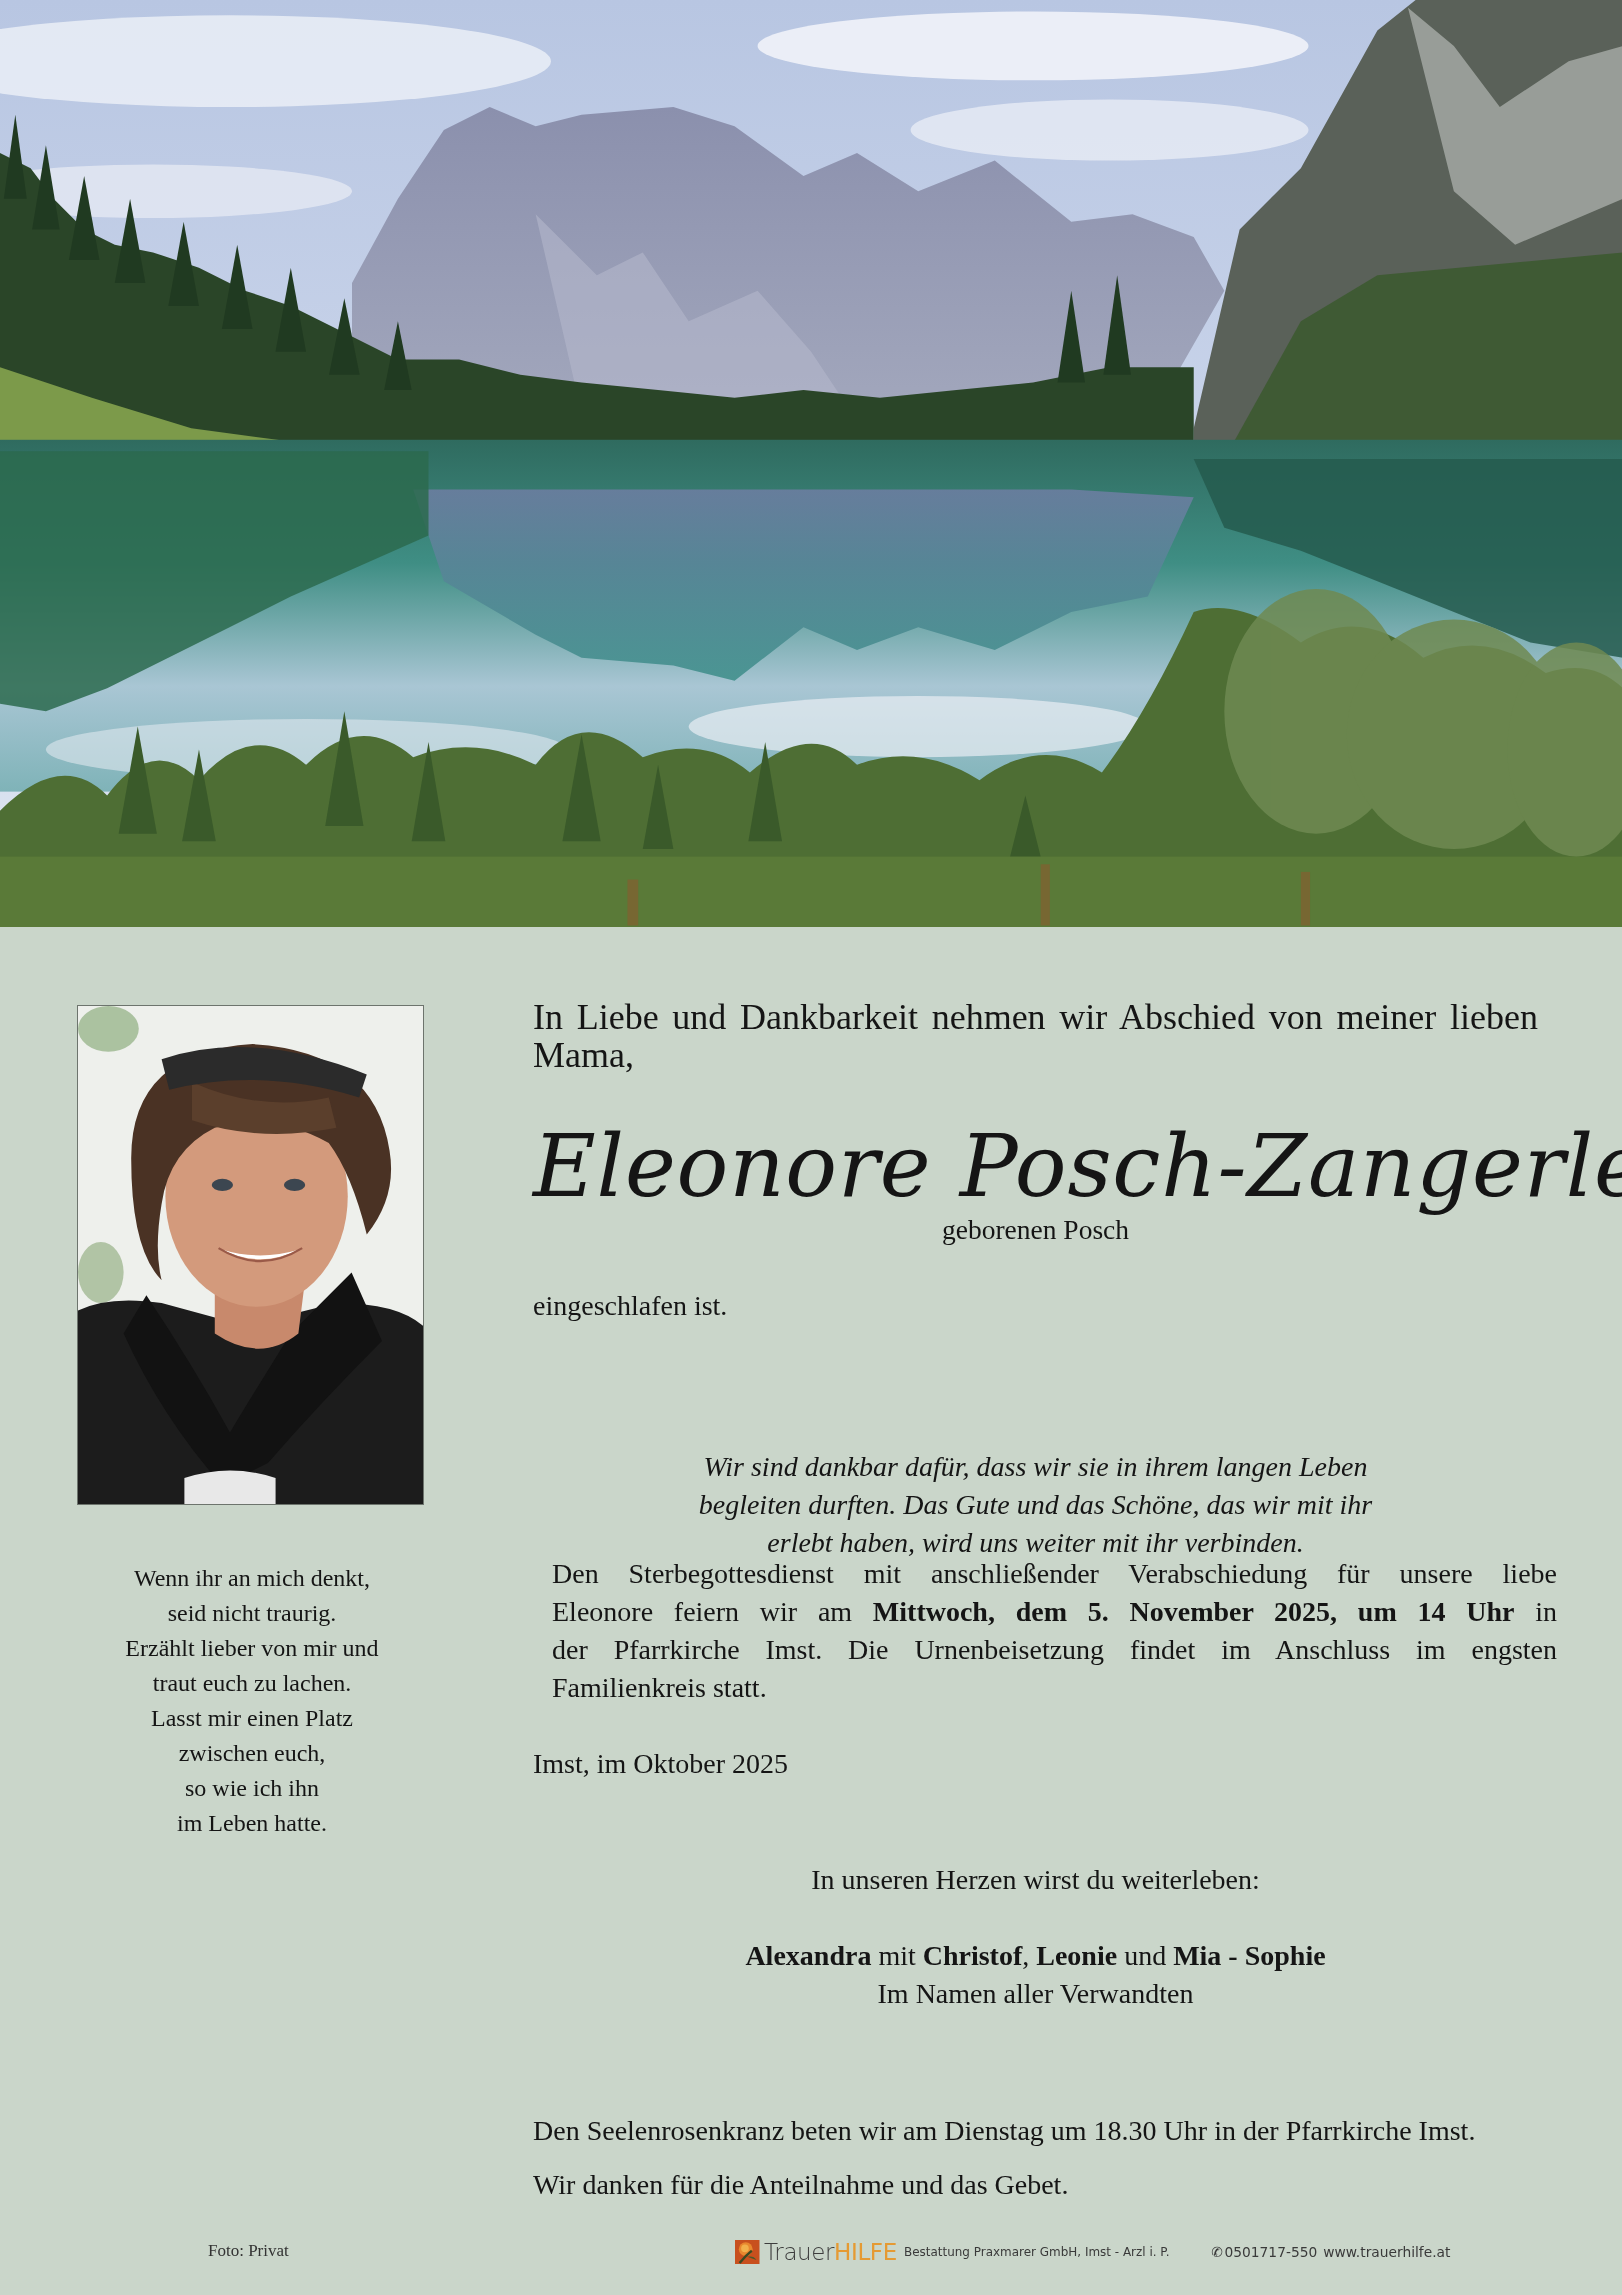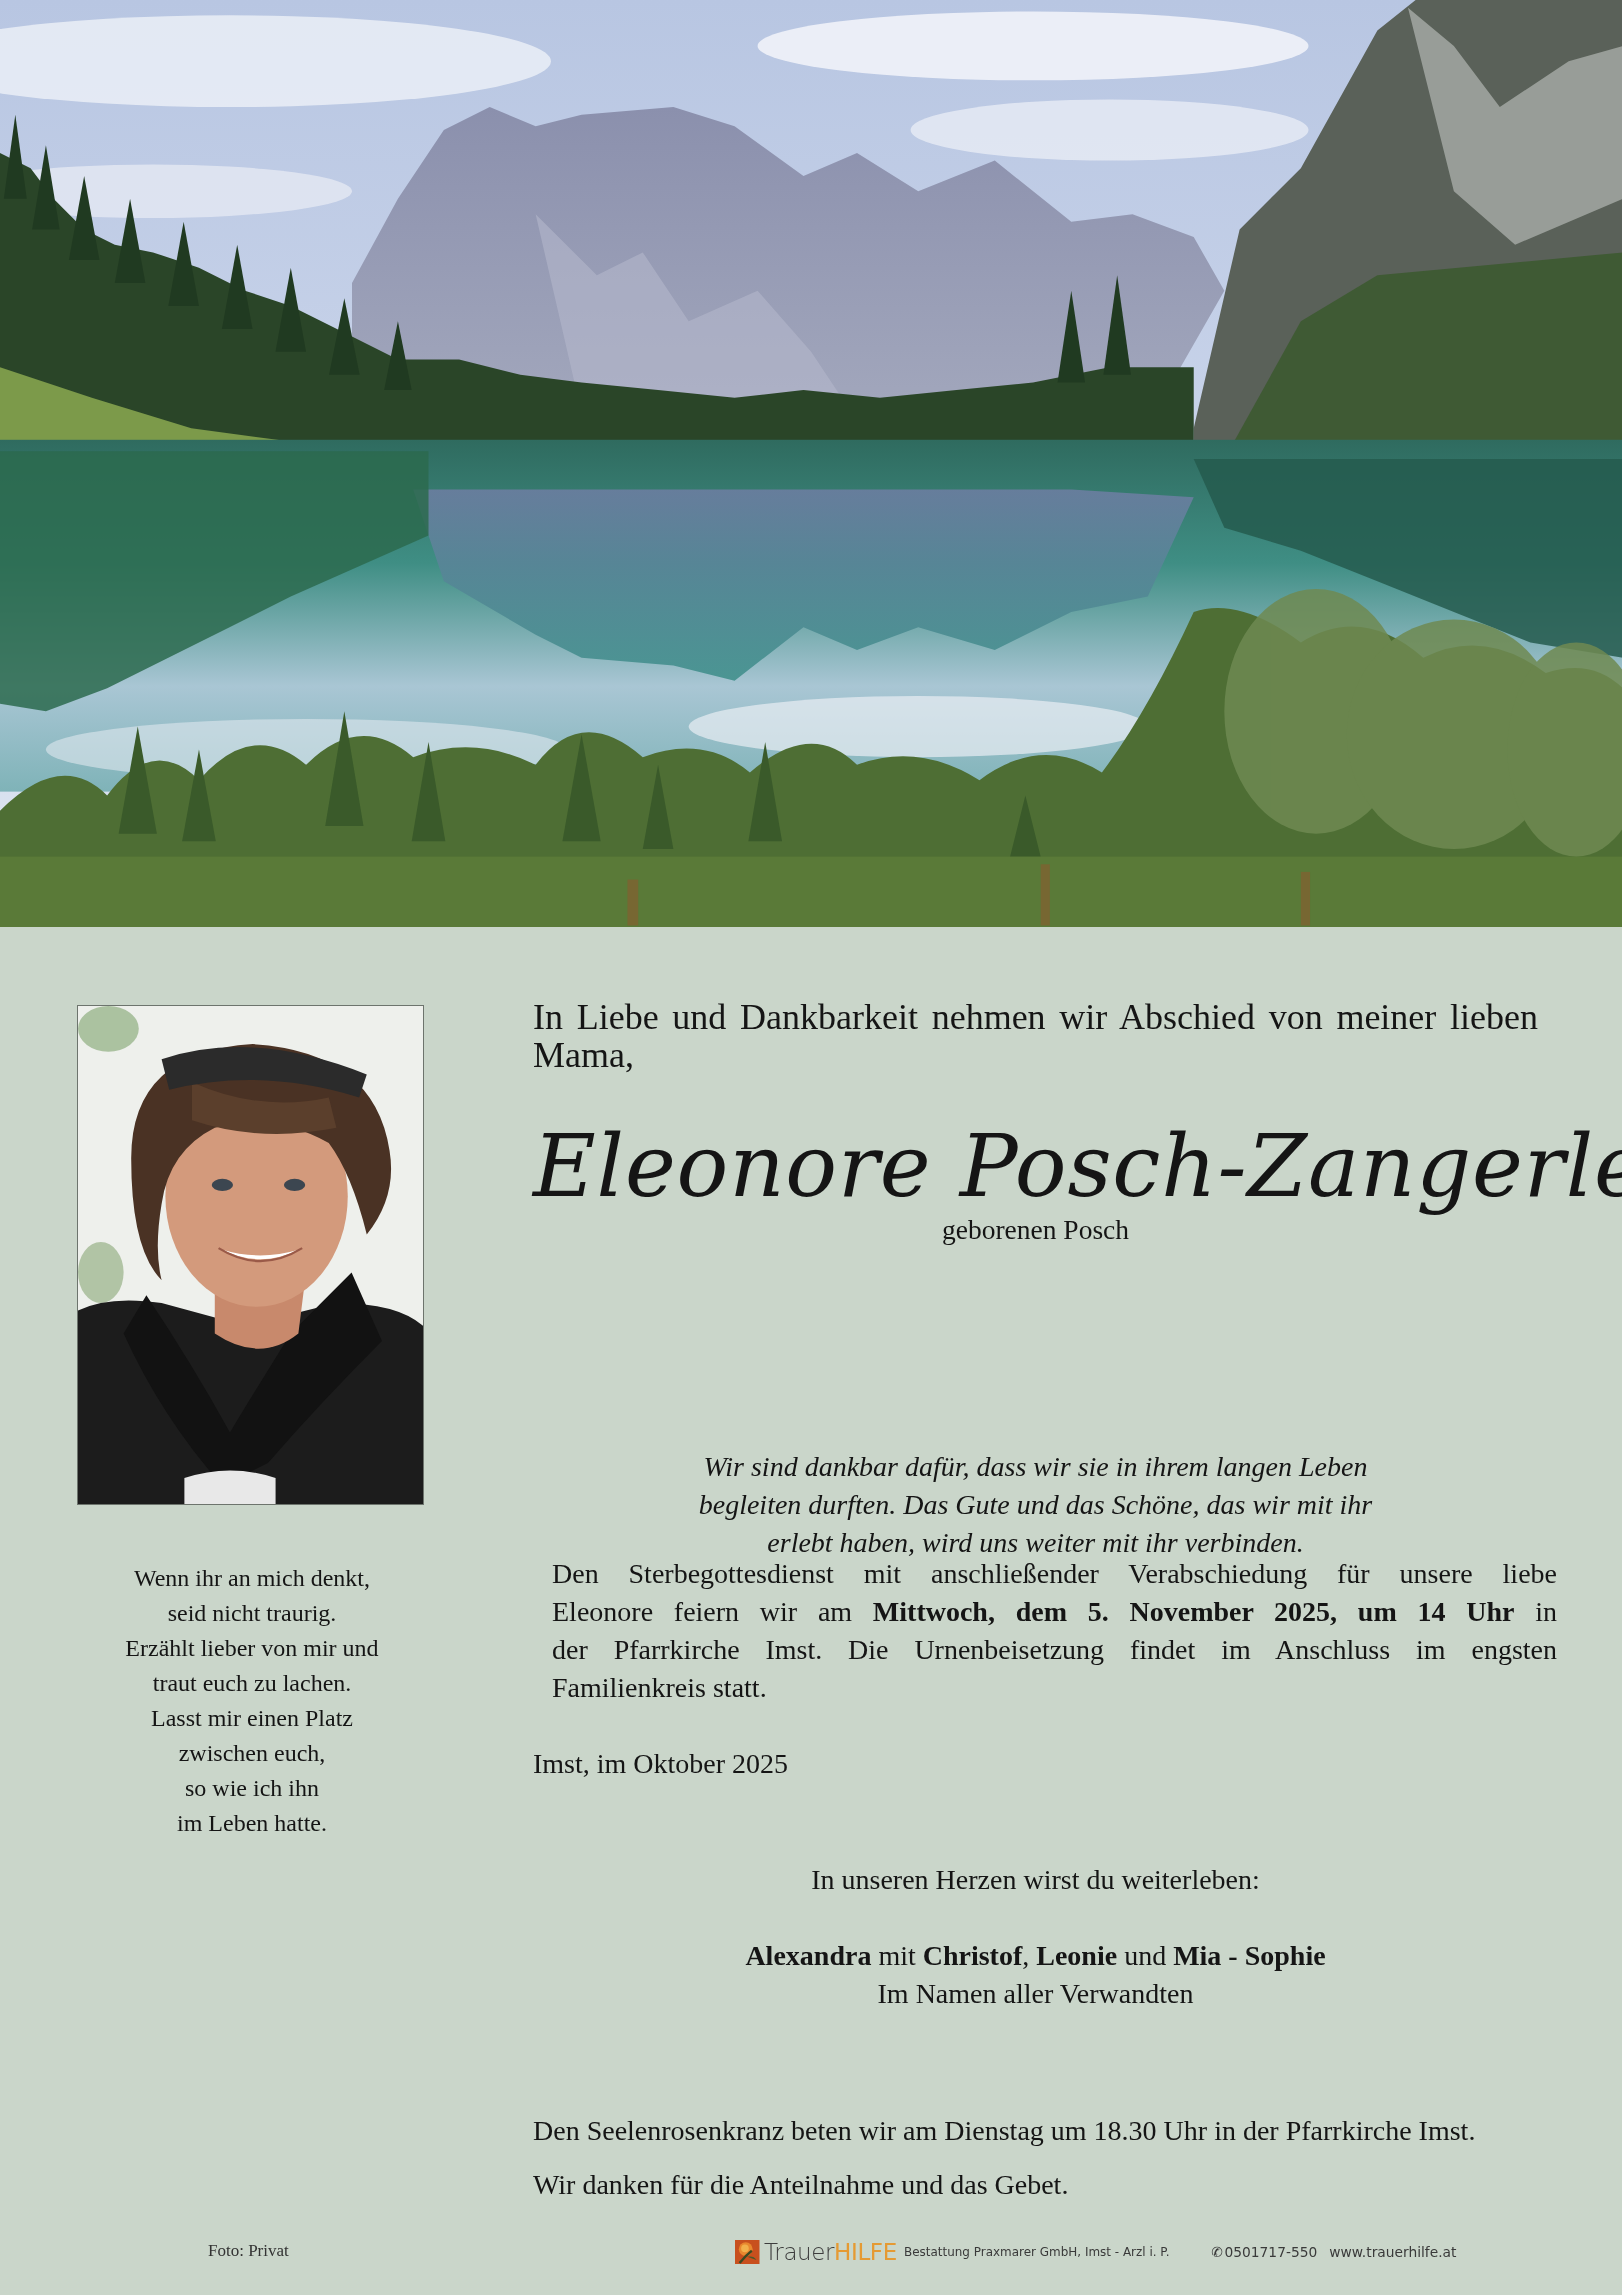--- a/index.html
+++ b/index.html
@@ -66,21 +66,21 @@
       position: absolute; left: 735px; top: 2238px; height: 27.5px;
       display: flex; align-items: center; white-space: nowrap;
       font-family: "DejaVu Sans", sans-serif;
     }
     .logo-rose { width: 24.5px; height: 24.5px; margin-right: 4.6px; }
     .brand-a { font-size: 23px; color: #3d3d3d; letter-spacing: -0.4px; font-weight: 300; }
     .brand-b { font-size: 23px; color: #e59a33; letter-spacing: -0.4px; margin-right: 7.7px; }
     .f-text { font-size: 13px; color: #3a3a3a; transform: scaleX(0.92); transform-origin: left; }
     .f-company { margin-right: 18.4px; }
     .phone-icon { font-size: 13.8px; color: #3a3a3a; margin-right: 1.5px; }
-    .f-phone { font-size: 13.8px; color: #3a3a3a; margin-right: 12px; }
+    .f-phone { font-size: 13.8px; color: #3a3a3a; margin-right: 6px; }
     .f-web { font-size: 13.8px; color: #3a3a3a; }
   </style>
 </head>
 <body>
 
 <div class="landscape">
   <svg viewBox="0 0 2121 1212" preserveAspectRatio="none">
     <defs>
       <linearGradient id="sky" x1="0" y1="0" x2="0" y2="1">
         <stop offset="0" stop-color="#b8c6e2"></stop>
@@ -208,20 +208,21 @@
 </div>
 
 <div class="col intro p-justify">
   <div>In Liebe und Dankbarkeit nehmen wir Abschied von meiner lieben Mama,</div>
 </div>
 
 <div class="col name">Eleonore Posch-Zangerle</div>
 <div class="col born">geborenen Posch</div>
 
 <div class="col death">
+  <div>eingeschlafen ist.</div>
 </div>
 
 <div class="col quote">
   <div>Wir sind dankbar dafür, dass wir sie in ihrem langen Leben</div>
   <div>begleiten durften. Das Gute und das Schöne, das wir mit ihr</div>
   <div>erlebt haben, wird uns weiter mit ihr verbinden.</div>
 </div>
 
 <div class="col service">
   <span class="ln">Den Sterbegottesdienst mit anschließender Verabschiedung für unsere liebe</span>

